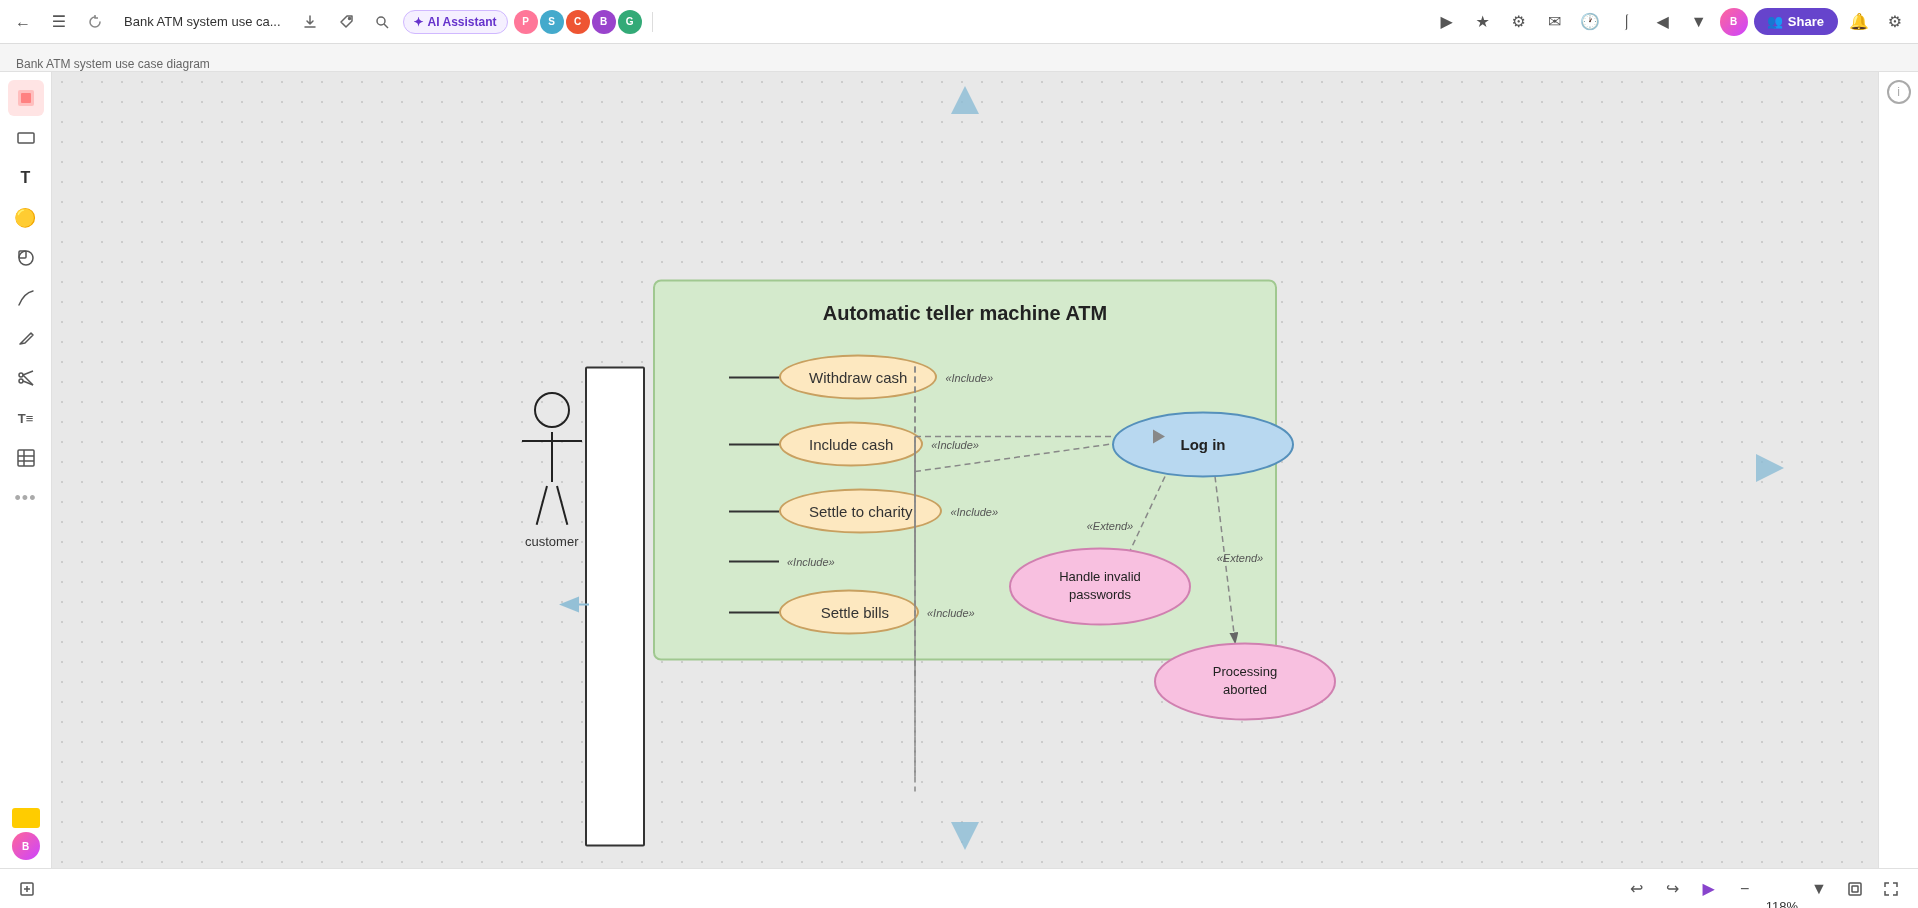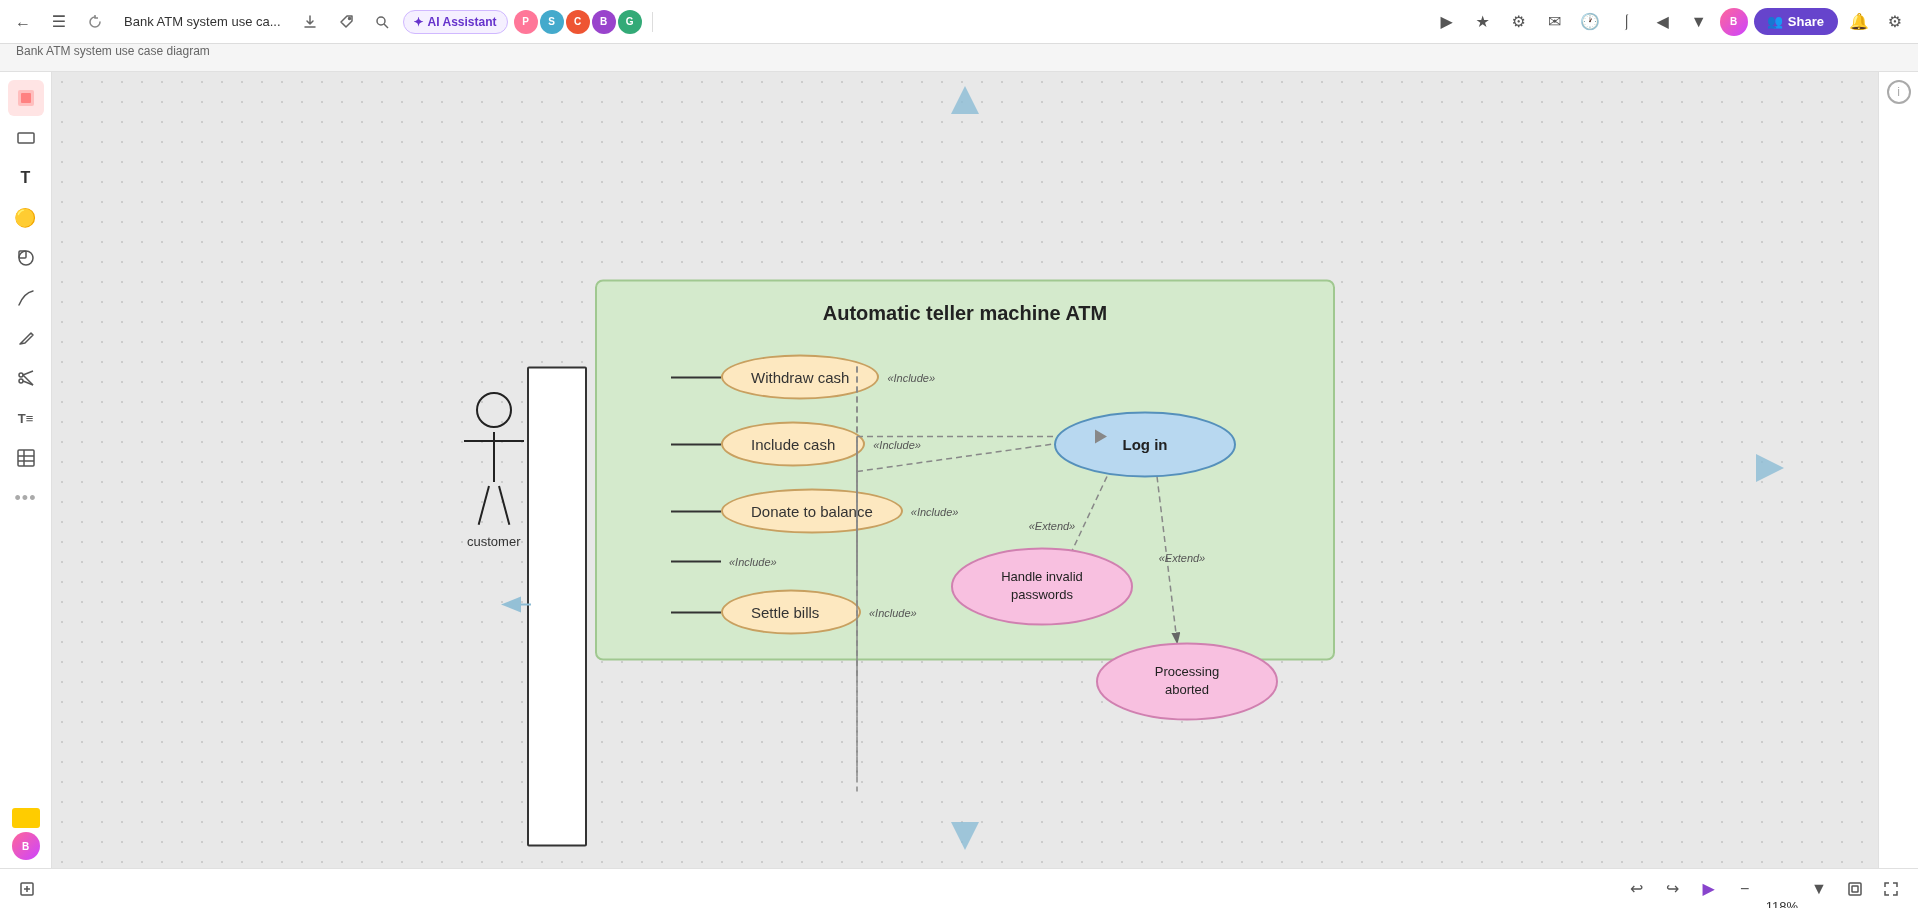--- a/index.html
+++ b/index.html
@@ -47,21 +47,21 @@
       display: flex; align-items: center; gap: 4px;
     }
     .separator { width: 1px; height: 20px; background: #ddd; margin: 0 4px; }
 
     
     .breadcrumb-bar {
       height: 28px;
       background: #f5f5f5;
       border-bottom: 1px solid #e0e0e0;
       display: flex;
-      align-items: flex-start;
+      align-items: flex-end;
       padding: 0 16px;
       font-size: 12px;
       color: #666;
       flex-shrink: 0;
     }
 
     
     .main-layout {
       display: flex;
       flex: 1;
@@ -134,21 +134,21 @@
     }
     .bottom-left { display: flex; align-items: center; gap: 6px; }
     .bottom-right { display: flex; align-items: center; gap: 6px; font-size: 12px; color: #555; }
     .zoom-display { font-size: 13px; font-weight: 500; color: #333; margin-top: 35px; }
 
     
     .diagram-container {
       position: absolute;
       top: 50%; left: 50%;
       transform: translate(-50%, -50%);
-      width: 740px;
+      width: 624px;
     }
 
     
     .atm-box {
       background: #d4eacc;
       border: 2px solid #a0c890;
       border-radius: 8px;
       padding: 20px 24px 24px;
       position: relative;
     }
@@ -240,21 +240,21 @@
     .use-case-ellipse {
       background: #fde8c0;
       border: 2px solid #c8a060;
       border-radius: 50%;
       padding: 12px 28px;
       font-size: 15px;
       color: #333;
       font-weight: 500;
       white-space: nowrap;
       min-width: 140px;
-      text-align: left;
+      text-align: right;
     }
 
     
     .info-circle {
       width: 24px; height: 24px; border-radius: 50%;
       border: 2px solid #aaa;
       display: flex; align-items: center; justify-content: center;
       font-size: 12px; color: #aaa; cursor: pointer;
     }
   </style>
@@ -438,21 +438,21 @@
           </div>
 
           <div class="use-case-row">
             <div class="use-case-line"></div>
             <div class="use-case-ellipse">Include cash</div>
             <span style="margin-left:8px; font-size:11px; color:#555; font-style:italic;">«Include»</span>
           </div>
 
           <div class="use-case-row">
             <div class="use-case-line"></div>
-            <div class="use-case-ellipse">Donate to balance</div>
+            <div class="use-case-ellipse">Settle to charity</div>
             <span style="margin-left:8px; font-size:11px; color:#555; font-style:italic;">«Include»</span>
           </div>
 
           <div class="use-case-row">
             <div class="use-case-line"></div>
             <span style="margin-left:8px; font-size:11px; color:#555; font-style:italic;">«Include»</span>
           </div>
 
           <div class="use-case-row">
             <div class="use-case-line"></div>

